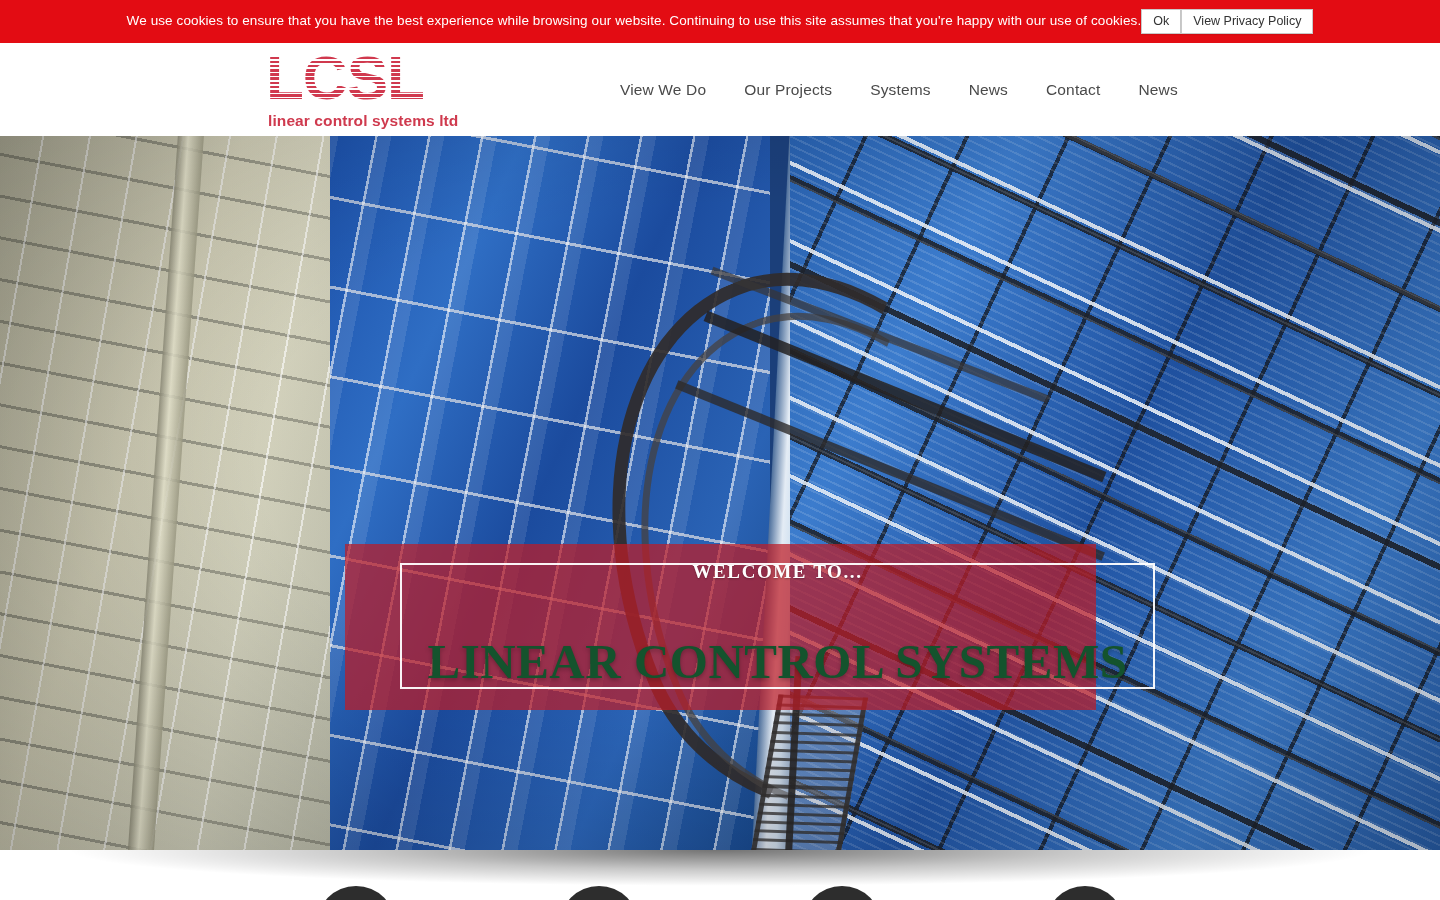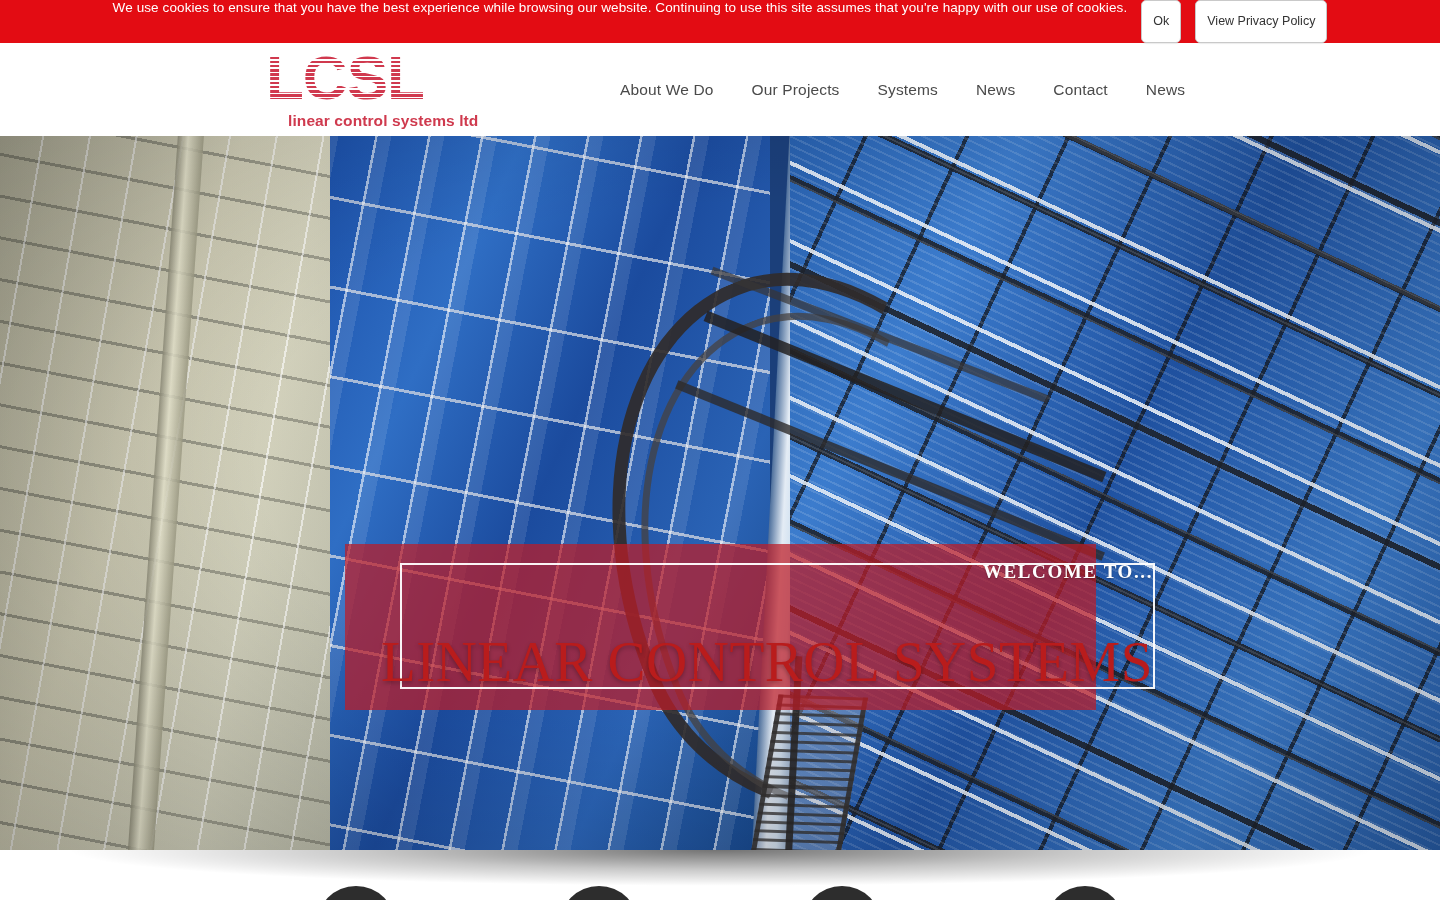--- a/index.html
+++ b/index.html
@@ -8,29 +8,29 @@
   body {
     font-family: "Liberation Sans", sans-serif;
     background:#ffffff;
     -webkit-font-smoothing:antialiased;
   }
 
   
   #cookie-bar{
     position:absolute; left:0; top:0; width:1440px; height:43px;
     background:#e30c13;
-    display:flex; justify-content:center; gap:14px;
+    display:flex; align-items:center; justify-content:center; 
     z-index:60;
   }
   #cookie-text{
     color:#ffffff; font-size:13.5px; line-height:1.2;
     letter-spacing:.1px; white-space:nowrap;
   }
   .cookie-btn{
-    background:#ffffff; border:1px solid #c9c9c9; border-radius:5px;
+    background:#ffffff; border:1px solid #c9c9c9; border-radius:0;
     color:#333333; font-size:12.5px; font-family:"Liberation Sans", sans-serif;
     padding:4px 11px; cursor:pointer; line-height:1.25;
     box-shadow:0 1px 1px rgba(0,0,0,.08);
   }
   #cookie-ok{ min-width:40px; }
 
   
   #site-header{
     position:absolute; left:16px; top:43px; width:1440px; height:93px;
     background:#ffffff; z-index:50;
@@ -56,21 +56,21 @@
     );
     -webkit-background-clip:text;
     background-clip:text;
     color:transparent;
     -webkit-text-fill-color:transparent;
     font-weight:bold;
   }
   #logo-tagline{
     position:absolute; left:2px; top:64px;
     font-size:15.5px; font-weight:bold; color:#cf3a4e;
-    letter-spacing:.1px; white-space:nowrap;margin-left:20px;
+    letter-spacing:.1px; white-space:nowrap;
   }
 
   
   #main-nav{
     position:absolute; left:585px; top:0; height:93px;
     display:flex; align-items:center;
   }
   .nav-item{
     color:#4a4a4a; font-size:15.5px; text-decoration:none;
     padding:0 19px; letter-spacing:.15px; white-space:nowrap;
@@ -204,36 +204,36 @@
   
   #hero-caption-block{
     position:absolute; left:345px; top:408px; width:751px; height:166px;
     background:rgba(190,28,38,.72);
     z-index:20;
   }
   #hero-caption-frame{
     position:absolute; left:400px; top:427px; width:755px; height:126px;
     border:2px solid rgba(255,255,255,.95);
     z-index:21;
-    display:flex; flex-direction:column; align-items:flex-end; justify-content:center;gap:48px;
+    display:flex; flex-direction:column; align-items:center; justify-content:center;gap:48px;
   }
   #hero-kicker{
     color:#ffffff;
     font-family:"Liberation Serif", serif;
     font-weight:bold;
     font-size:19px;
     letter-spacing:1.6px;
     text-shadow:0 1px 2px rgba(0,0,0,.3);
     margin-bottom:1px;
   }
   #hero-title{
-    color:#b91c1c;
+    color:#14532d;
     font-family:"Liberation Serif", serif;
-    font-weight:normal;
-    font-size:57px;
+    font-weight:bold;
+    font-size:49px;
     line-height:60px;
     letter-spacing:.5px;
     white-space:nowrap;
     text-shadow:0 2px 4px rgba(0,0,0,.28);
   }
 
   
   #hero-shadow{
     position:absolute; left:0; top:850px; width:1440px; height:46px;
     background:radial-gradient(ellipse 58% 100% at 50% 0%,
@@ -272,21 +272,21 @@
 <header id="site-header">
 
   <a id="logo" href="#">
     <div id="logo-mark">
       <span class="lcsl-text">LCSL</span>
     </div>
     <div id="logo-tagline">linear control systems ltd</div>
   </a>
 
   <nav id="main-nav">
-    <a class="nav-item" href="#">About We Do</a>
+    <a class="nav-item" href="#">View We Do</a>
     <a class="nav-item" href="#">Our Projects</a>
     <a class="nav-item" href="#">Systems</a>
     <a class="nav-item" href="#">News</a>
     <a class="nav-item" href="#">Contact</a>
     <a class="nav-item" href="#">News</a>
   </nav>
 
 </header>
 
 <section id="hero">

